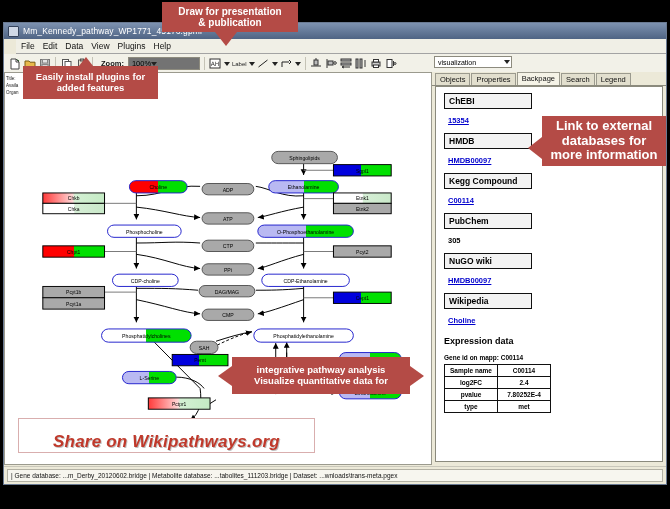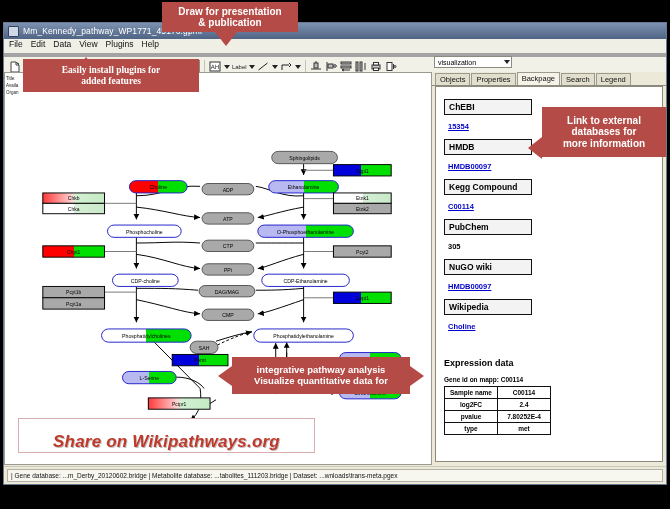--- a/index.html
+++ b/index.html
@@ -8,22 +8,22 @@
 
   
   .win{position:absolute;left:3px;top:22px;width:664px;height:463px;background:#ece9d8;
        border:1px solid #6a7a92;box-sizing:border-box;}
   .titlebar{height:16px;background:linear-gradient(#7d92b0,#4f6484);display:flex;align-items:center;
             padding:0 4px;box-sizing:border-box;}
   .titlebar .ticon{width:9px;height:9px;background:#cfd8e6;border:1px solid #34435c;margin-right:4px;
             border-radius:1px;}
   .titlebar .ttxt{color:#fff;font-size:8.5px;letter-spacing:.1px;white-space:nowrap;overflow:hidden;}
 
-  .menubar{height:14px;background:#f0efe6;border-bottom:4px solid #a3a3a3;display:flex;align-items:flex-start;
-           padding-left:5px;gap:8px;}
+  .menubar{height:14px;background:#f0efe6;border-bottom:1px solid #a3a3a3;display:flex;align-items:center;
+           padding-left:5px;gap:8px;margin-left:12px;}
   .menubar span{font-size:8.5px;color:#111;}
 
   .toolbar{height:19px;background:#f2f1e8;border-bottom:1px solid #c9c7ba;display:flex;align-items:center;
            padding-left:4px;gap:2px;position:relative;}
   .tbtn{width:13px;height:13px;display:flex;align-items:center;justify-content:center;}
   .tbtn svg{display:block;}
   .sep{width:1px;height:13px;background:#c5c3b6;margin:0 2px;}
   .zoomlbl{font-size:7.5px;color:#111;margin-left:4px;margin-right:2px;font-weight:bold;}
   .zoombox{width:72px;height:13px;background:#737373;border:1px solid #8d8b7e;display:flex;align-items:center;
            justify-content:flex-start;font-size:7.5px;padding:0 1px 0 3px;box-sizing:border-box;}
@@ -42,28 +42,28 @@
   
   .rightpane{position:relative;flex:1;background:#ece9d8;box-sizing:border-box;padding:0;}
   .viscombo{position:absolute;left:2px;top:-16px;width:78px;height:12px;background:#fff;border:1px solid #8d8b7e;
             display:flex;align-items:center;justify-content:space-between;font-size:7px;padding:0 1px 0 3px;
             box-sizing:border-box;}
   .tabrow{display:flex;align-items:flex-end;height:13px;padding-left:3px;gap:1px;border-bottom:1px solid #8b8a7d;}
   .tab{font-size:7.5px;padding:1px 4px;background:#e2dfce;border:1px solid #9b9a8e;border-bottom:none;
        color:#111;line-height:9px;}
   .tab.active{background:#f5f3e7;padding-bottom:2px;font-weight:normal;}
   .bpanel{position:absolute;left:3px;top:14px;right:3px;bottom:3px;background:#fff;border:1px solid #8b8a7d;
-          overflow:hidden;padding:12px 8px;box-sizing:border-box;}
+          overflow:hidden;padding:6px 8px;box-sizing:border-box;}
   .dbhdr{width:88px;border:1px solid #111;background:#f3f3f3;font-size:8.5px;font-weight:bold;color:#000;
          padding:2px 4px;box-sizing:border-box;margin-top:6px;}
   .dbhdr:first-child{margin-top:0;}
   .dblink{font-size:7.5px;color:#0000cc;text-decoration:underline;margin:3px 0 0 4px;display:inline-block;
           font-weight:bold;}
   .dbplain{font-size:7.5px;color:#000;margin:3px 0 0 4px;display:inline-block;font-weight:bold;}
-  .exprhdr{font-size:9px;font-weight:bold;color:#000;margin-top:25px;}
+  .exprhdr{font-size:9px;font-weight:bold;color:#000;margin-top:9px;}
   .genelbl{font-size:6.5px;color:#000;margin-top:8px;font-weight:bold;}
   table.expr{border-collapse:collapse;margin-top:3px;}
   table.expr td{border:1px solid #111;font-size:6.5px;text-align:center;padding:2px 3px;font-weight:bold;
                 min-width:46px;background:#fff;color:#000;}
 
   
   .statusbar{position:absolute;left:0;bottom:0;height:18px;width:100%;background:#ece9d8;
              border-top:1px solid #c9c7ba;display:flex;align-items:center;box-sizing:border-box;padding:0 3px;}
   .statusinner{flex:1;height:13px;background:#f7f6ef;border:1px solid #b3b1a4;display:flex;align-items:center;
                padding-left:3px;font-size:6.5px;color:#111;box-sizing:border-box;white-space:nowrap;overflow:hidden;}
@@ -529,27 +529,27 @@
       <div class="statusinner">| Gene database: ...m_Derby_20120602.bridge | Metabolite database: ...tabolites_111203.bridge | Dataset: ...wnloads\trans-meta.pgex</div>
     </div>
   </div>
 
   <div class="callout" style="left:162px;top:2px;width:136px;height:30px;font-size:10px;flex-direction:column;">
     <span>Draw for presentation</span>
     <span>&amp; publication</span>
   </div>
   <div class="cotail" style="left:215px;top:32px;border-left:11px solid transparent;border-right:11px solid transparent;border-top:14px solid #b44b46;"></div>
 
-  <div class="callout" style="left:23px;top:59px;width:176px;height:33px;font-size:9.5px;flex-direction:column;font-family:Liberation Serif, serif;">
+  <div class="callout" style="left:23px;top:66px;width:135px;height:33px;font-size:9.5px;flex-direction:column;">
     <span>Easily install plugins for</span>
     <span>added features</span>
   </div>
   <div class="cotail" style="left:75px;top:57px;border-left:11px solid transparent;border-right:11px solid transparent;border-bottom:14px solid #b44b46;"></div>
 
-  <div class="callout" style="left:542px;top:107px;width:124px;height:50px;font-size:10px;flex-direction:column;">
+  <div class="callout" style="left:542px;top:116px;width:124px;height:50px;font-size:13px;flex-direction:column;">
     <span>Link  to external</span>
     <span>databases  for</span>
     <span>more information</span>
   </div>
   <div class="cotail" style="left:528px;top:137px;border-top:11px solid transparent;border-bottom:11px solid transparent;border-right:14px solid #b44b46;"></div>
 
   <div class="callout" style="left:232px;top:357px;width:178px;height:37px;font-size:9.5px;flex-direction:column;">
     <span>integrative pathway analysis</span>
     <span>Visualize quantitative data  for</span>
   </div>

